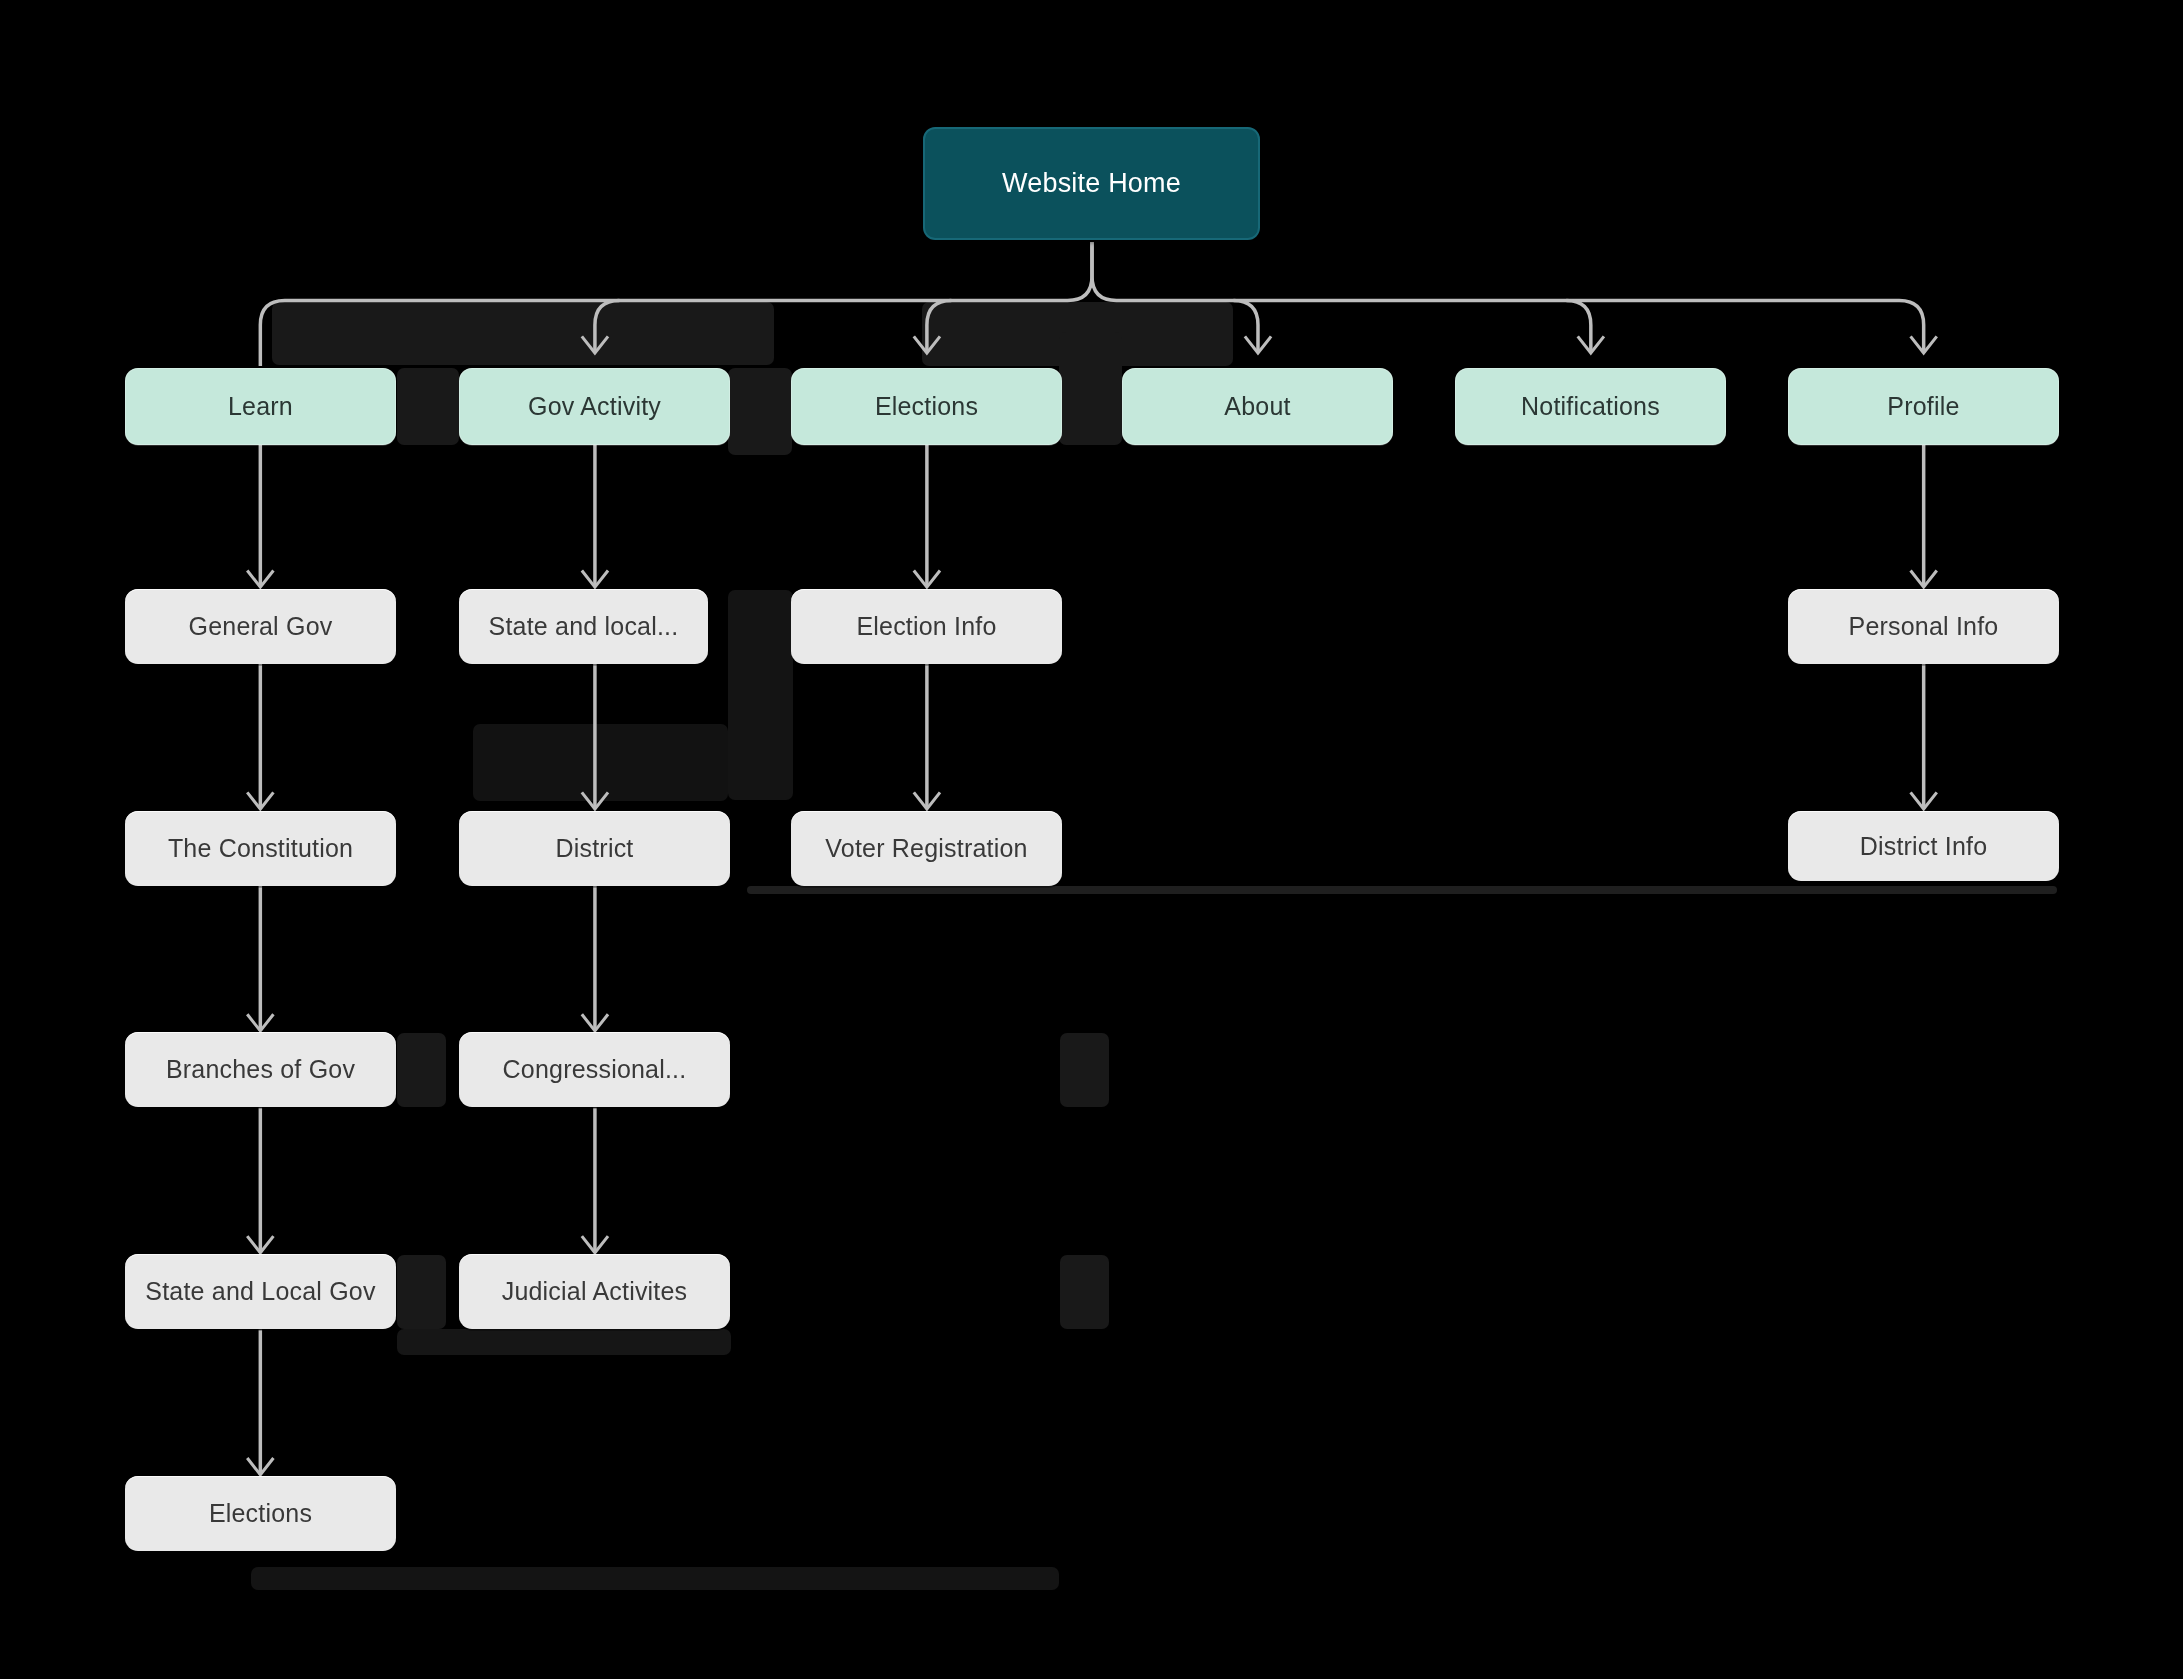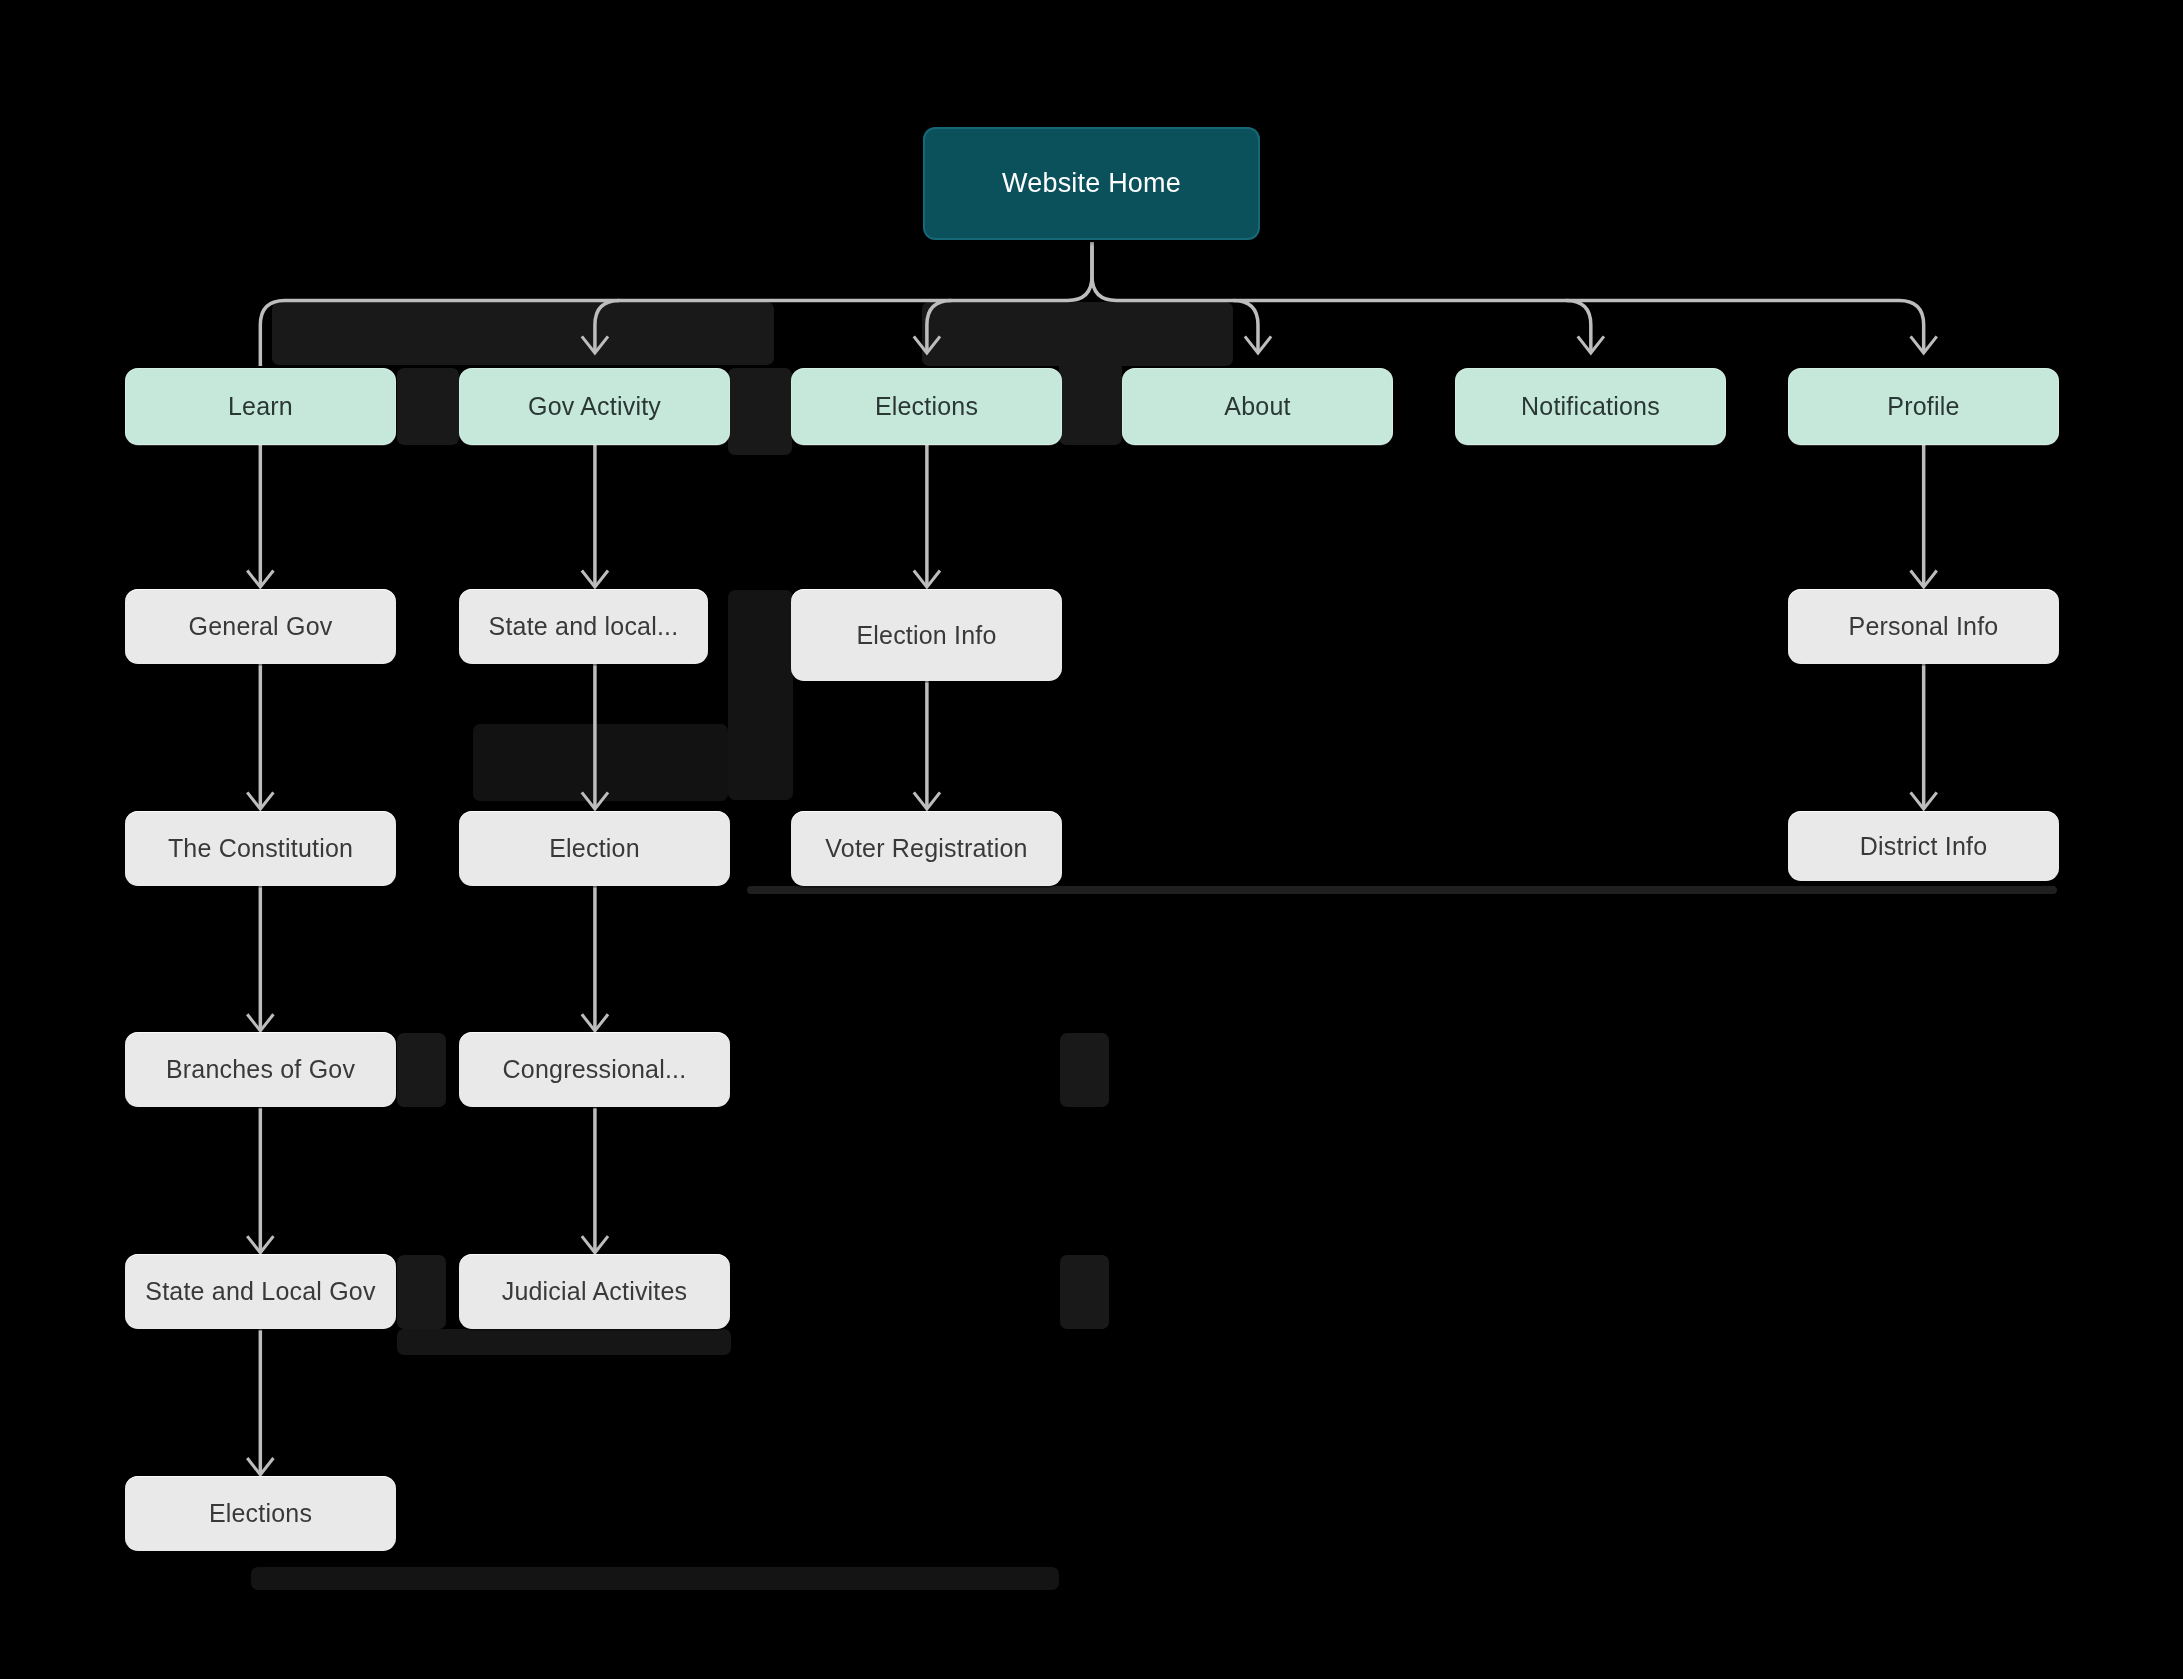--- a/index.html
+++ b/index.html
@@ -79,24 +79,24 @@
   <div class="node branch" style="left:1455px;top:368px;width:271px;height:77px">Notifications</div>
   <div class="node branch" style="left:1788px;top:368px;width:271px;height:77px">Profile</div>
 
   <div class="node leaf" style="left:125px;top:589px;width:271px;height:75px">General Gov</div>
   <div class="node leaf" style="left:125px;top:811px;width:271px;height:75px">The Constitution</div>
   <div class="node leaf" style="left:125px;top:1032px;width:271px;height:75px">Branches of Gov</div>
   <div class="node leaf" style="left:125px;top:1254px;width:271px;height:75px">State and Local Gov</div>
   <div class="node leaf" style="left:125px;top:1476px;width:271px;height:75px">Elections</div>
 
   <div class="node leaf" style="left:459px;top:589px;width:249px;height:75px">State and local...</div>
-  <div class="node leaf" style="left:459px;top:811px;width:271px;height:75px">Election</div>
+  <div class="node leaf" style="left:459px;top:811px;width:271px;height:75px">District</div>
   <div class="node leaf" style="left:459px;top:1032px;width:271px;height:75px">Congressional...</div>
   <div class="node leaf" style="left:459px;top:1254px;width:271px;height:75px">Judicial Activites</div>
 
-  <div class="node leaf" style="left:791px;top:589px;width:271px;height:92px">Election Info</div>
+  <div class="node leaf" style="left:791px;top:589px;width:271px;height:75px">Election Info</div>
   <div class="node leaf" style="left:791px;top:811px;width:271px;height:75px">Voter Registration</div>
 
   <div class="node leaf" style="left:1788px;top:589px;width:271px;height:75px">Personal Info</div>
   <div class="node leaf" style="left:1788px;top:811px;width:271px;height:70px">District Info</div>
 
 </div>
 
 
 </body></html>

